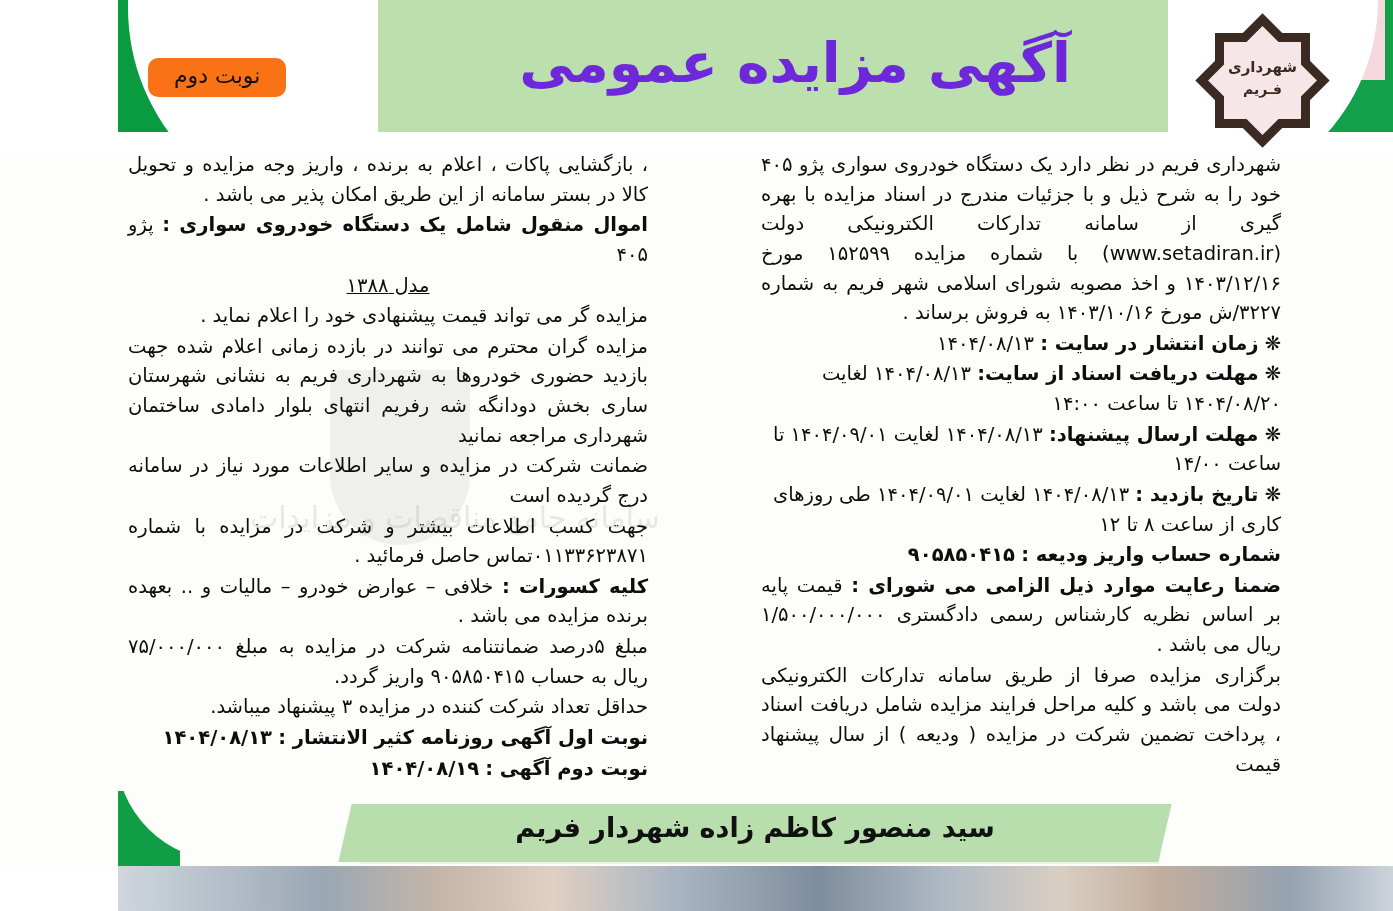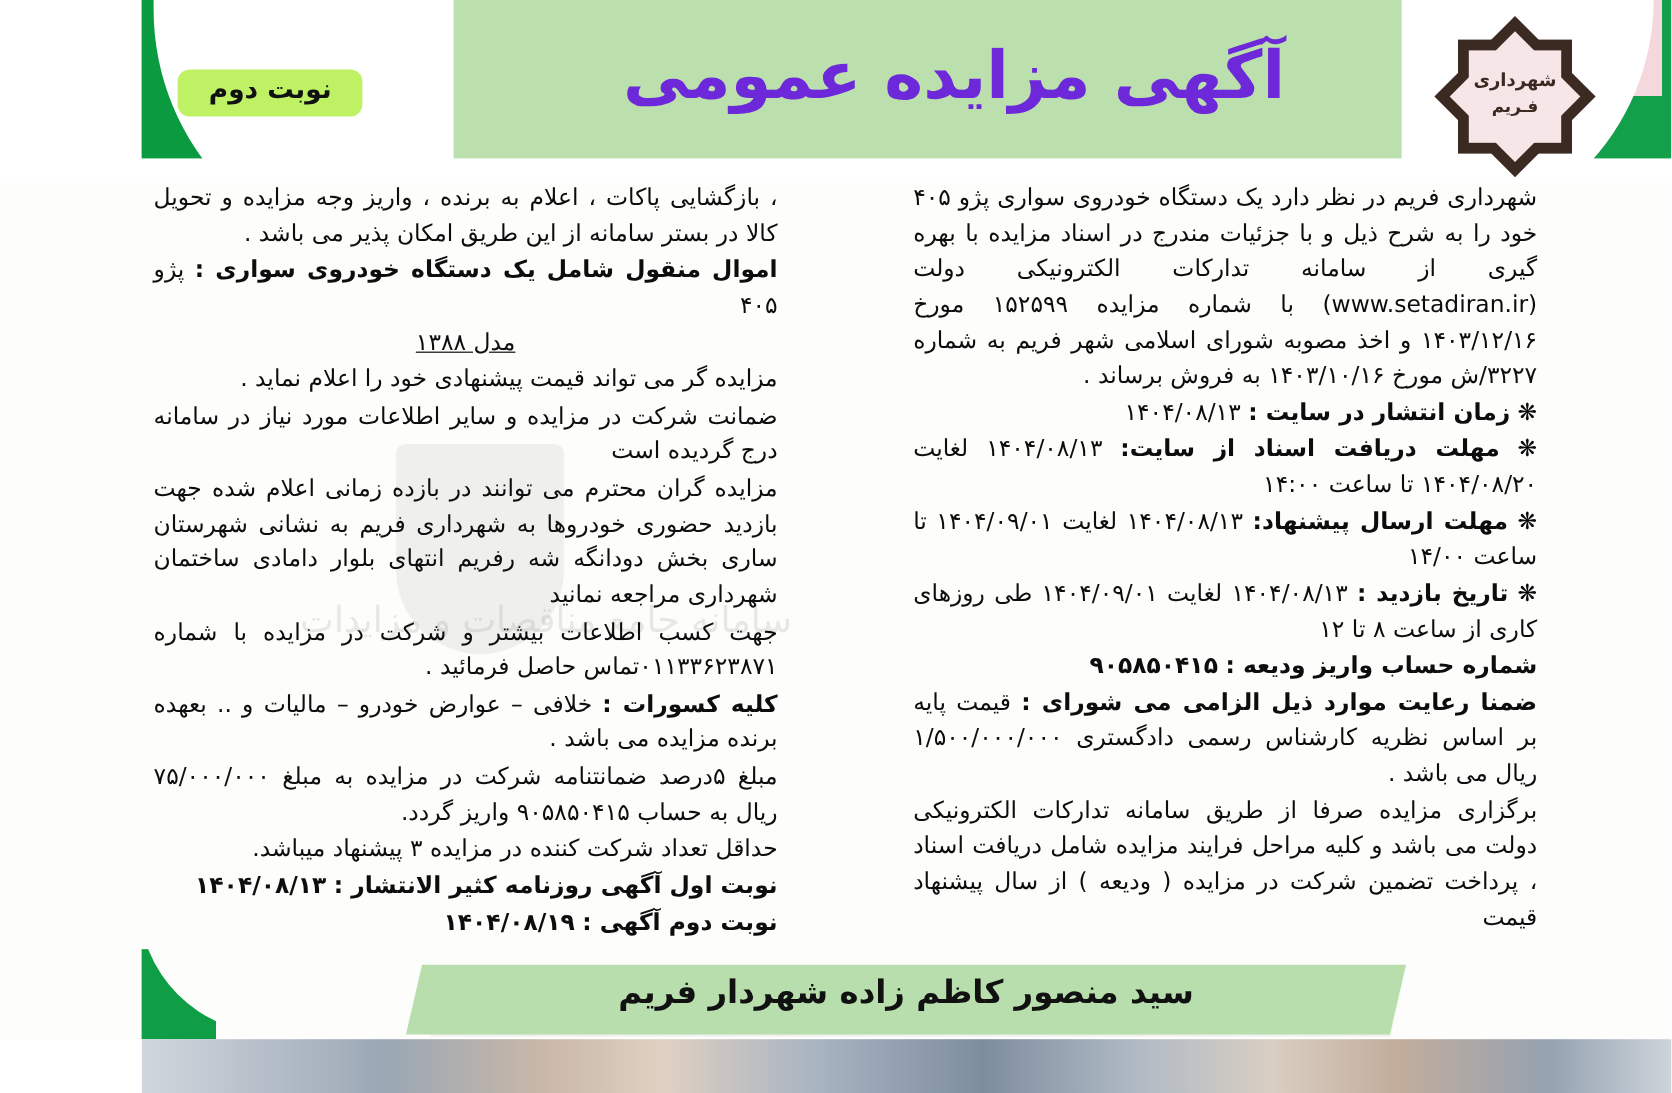--- a/index.html
+++ b/index.html
@@ -91,24 +91,24 @@
     color: #6d28d9;
     letter-spacing: 0px;
     line-height: 1.35;
     direction: rtl;
   }
 
   .nobat-badge {
     position: absolute;
     left: 148px; top: 58px;
     padding: 5px 26px 9px 26px;
-    background: #bef264;
+    background: #f97316;
     border-radius: 10px;
     font-size: 22px;
-    font-weight: bold;
+    font-weight: normal;
     color: #111;
     direction: rtl;
   }
 
   
   .logo-wrap {
     position: absolute;
     left: 1215px; top: 33px;
     width: 110px; height: 110px;
   }
@@ -210,21 +210,21 @@
   }
   .col-right { right: 112px; }
   .col-left  { left: 128px; }
 
   .col p {
     margin: 0 0 1px 0;
   }
   .b { font-weight: bold; }
   .star { font-weight: bold; }
   .center-line { text-align: center; text-decoration: underline; }
-  .right-line { }
+  .right-line { text-align: right; }
 
   
   .footer-band {
     position: absolute;
     left: 0; bottom: 45px;
     width: 1393px;
     height: 62px;
   }
   .footer-tape {
     position: absolute;
@@ -364,23 +364,23 @@
       <p>، بازگشایی پاکات ، اعلام به برنده ، واریز وجه مزایده و تحویل کالا در بستر سامانه از این طریق امکان پذیر می باشد .</p>
 
       <p>
         <span class="b">اموال منقول شامل یک دستگاه خودروی سواری   :</span>
         <span>پژو ۴۰۵</span>
       </p>
       <p class="center-line">مدل ۱۳۸۸</p>
 
       <p class="right-line">مزایده گر می تواند قیمت پیشنهادی خود را اعلام نماید .</p>
 
+      <p>مزایده گران محترم  می توانند در بازده زمانی اعلام شده جهت بازدید حضوری خودروها به شهرداری فریم به نشانی شهرستان ساری بخش دودانگه شه رفریم انتهای بلوار دامادی ساختمان شهرداری مراجعه نمانید</p>
+
       <p>ضمانت شرکت در مزایده و سایر اطلاعات مورد نیاز در سامانه درج گردیده است</p>
-
-      <p>مزایده گران محترم  می توانند در بازده زمانی اعلام شده جهت بازدید حضوری خودروها به شهرداری فریم به نشانی شهرستان ساری بخش دودانگه شه رفریم انتهای بلوار دامادی ساختمان شهرداری مراجعه نمانید</p>
 
       <p>جهت کسب اطلاعات بیشتر و شرکت در مزایده با شماره ۰۱۱۳۳۶۲۳۸۷۱تماس حاصل فرمائید .</p>
 
       <p>
         <span class="b">کلیه کسورات :</span>
         <span>خلافی – عوارض خودرو – مالیات و .. بعهده برنده مزایده می باشد .</span>
       </p>
 
       <p>مبلغ ۵درصد ضمانتنامه شرکت در مزایده به مبلغ ۷۵/۰۰۰/۰۰۰ ریال به حساب ۹۰۵۸۵۰۴۱۵ واریز گردد.</p>
 

